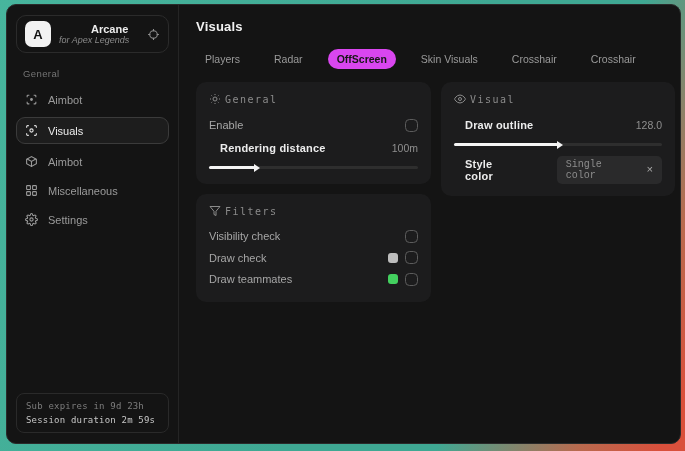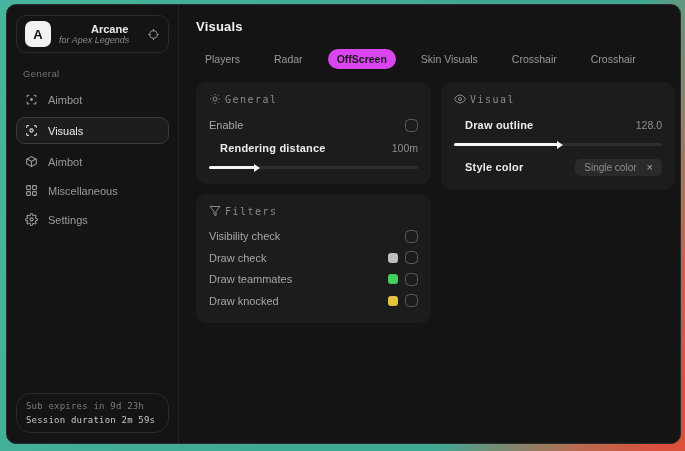--- a/index.html
+++ b/index.html
@@ -55,21 +55,21 @@
     cursor:default;
   }
   .nav-item.active {
     background:#1d1d1d; border-color:#3b3b3b; color:#ececec;
     padding-top:6px; padding-bottom:6px;
   }
   .nav-item.active .icon { color:#e6e6e6; }
 
   .sb-footer {
     margin-top:auto;
-    border:1px solid #2a2a2a; border-radius:14px;
+    border:1px solid #2a2a2a; border-radius:8px;
     padding:7px 9px;
     display:flex; flex-direction:column; gap:4px;
     font-family:"DejaVu Sans Mono", monospace;
     font-size:9px; letter-spacing:.2px;
   }
   .sb-footer .l1 { color:#7d7d7d; }
   .sb-footer .l2 { color:#c7c7c7; }
 
   
   .main { flex:1; padding:14px 18px 0 17px; display:flex; flex-direction:column; }
@@ -122,21 +122,21 @@
     transform:translateY(-50%);
     border-left:6px solid #f5f5f5;
     border-top:4px solid transparent;
     border-bottom:4px solid transparent;
   }
 
   .select {
     display:flex; align-items:center; gap:10px;
     background:#2a2a2b; border-radius:5px;
     padding:3px 9px;
-    color:#8d8d8d; font-size:10px; cursor:default;
+    color:#8d8d8d; font-size:10px; cursor:default;font-family:Liberation Mono, monospace;
   }
   .select .clear { color:#a9a9a9; font-size:11px; line-height:1; }
 
   .filters-row { min-height:20.5px; }
 </style>
 </head>
 <body>
 
 <div class="stage">
   <div class="window">
@@ -284,27 +284,20 @@
             </div>
 
             <div class="row filters-row">
               <span class="lbl-muted">Draw teammates</span>
               <span class="ctrl-group">
                 <span class="swatch" style="background: rgb(67, 208, 95);"></span>
                 <span class="checkbox"></span>
               </span>
             </div>
 
-            <div class="row filters-row">
-              <span class="lbl-muted">Draw knocked</span>
-              <span class="ctrl-group">
-                <span class="swatch" style="background: rgb(229, 195, 62);"></span>
-                <span class="checkbox"></span>
-              </span>
-            </div>
           </section>
         </div>
 
         <div class="col col-right">
 
           <section class="panel">
             <div class="panel-head">
               <span class="icon">
                 <svg width="12" height="12" viewBox="0 0 24 24" fill="none" stroke="currentColor" stroke-width="2">
                   <path d="M1 12s4-8 11-8 11 8 11 8-4 8-11 8-11-8-11-8z"></path>

